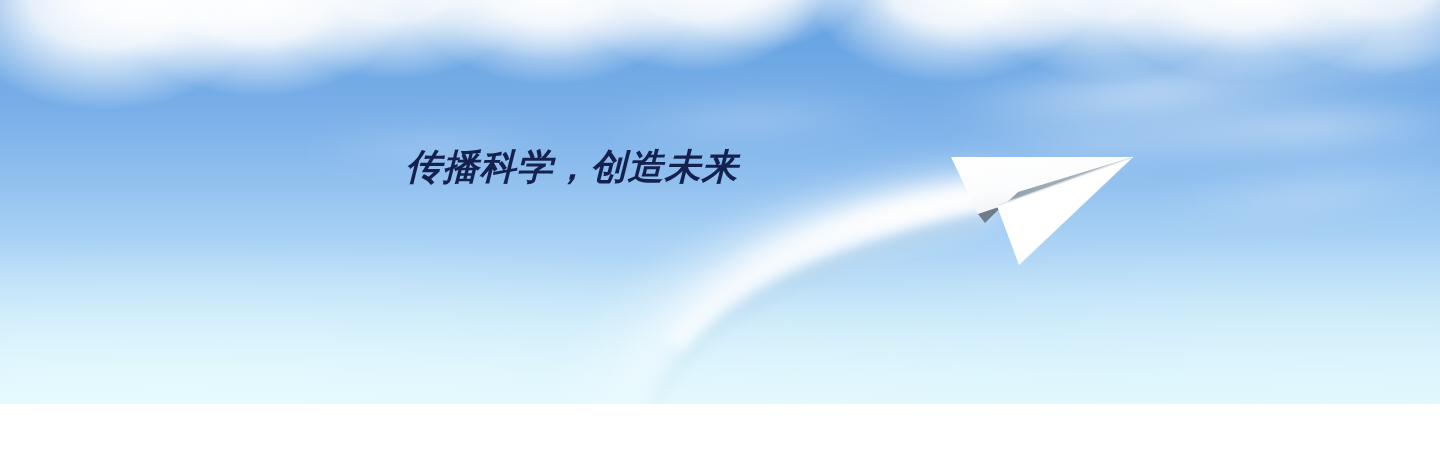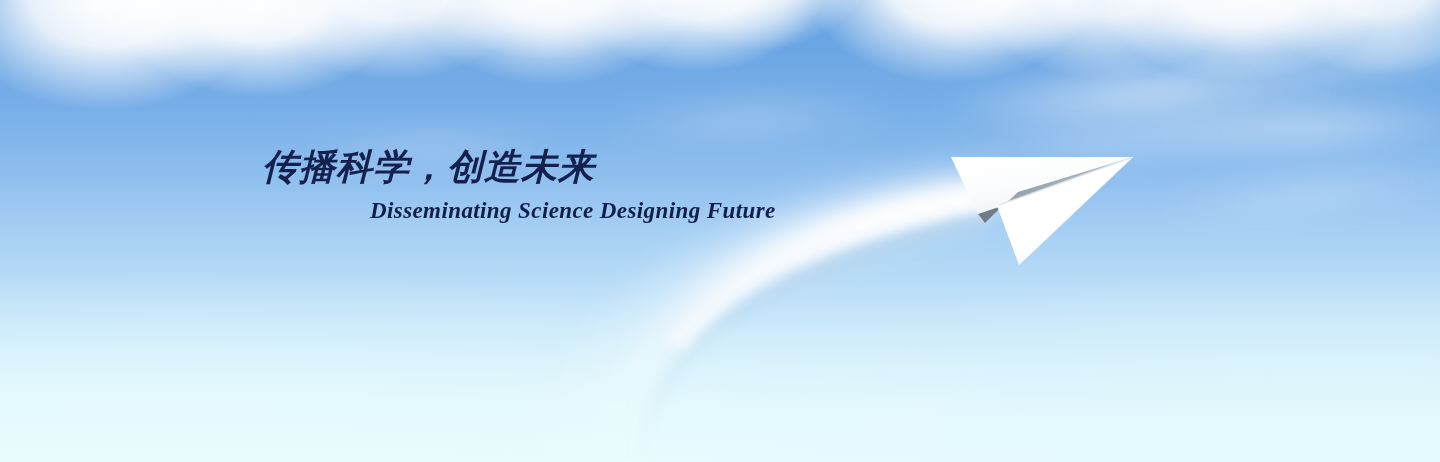--- a/index.html
+++ b/index.html
@@ -8,35 +8,36 @@
     background: #ffffff;
   }
   body {
     font-family: "Liberation Sans", sans-serif;
   }
 
   
   .banner {
     position: relative;
     width: 1440px;
-    height: 462px;
+    height: 404px;
     overflow: hidden;
     
     background:
       linear-gradient(to bottom,
         #5e9de0 0px,
         #6ba6e4 46px,
         #79afe8 110px,
         #8dbdee 170px,
         #a3cdf3 225px,
         #b8dcf7 280px,
         #cbe9fa 330px,
         #d9f2fc 375px,
         #e2f8fd 415px,
         #e9fcfe 462px);
+    text-align: center;
   }
 
   
   .sky-tint {
     position: absolute;
     inset: 0;
     background:
       radial-gradient(120% 80% at 12% 105%, rgba(232,252,254,.85) 0%, rgba(232,252,254,0) 58%),
       radial-gradient(90% 70% at 92% 100%, rgba(225,248,253,.70) 0%, rgba(225,248,253,0) 60%);
     pointer-events: none;
@@ -266,16 +267,15 @@
     <path d="M 1018 192 L 985 223 L 1010 200 Z" fill="url(#keel2)" opacity=".9"></path>
 
     <path d="M 1133 157 L 1019 265 L 997 206 Z" fill="url(#wingRight)"></path>
 
     <path d="M 1133 157 L 999 205" stroke="#dfe6ec" stroke-width="1.4" fill="none" opacity=".85"></path>
     <path d="M 1133 157 L 1019 265" stroke="#e9eef2" stroke-width="1" fill="none" opacity=".6"></path>
   </svg>
 
   <div class="slogan">
     <div class="slogan-cn">传播科学，创造未来</div>
-    <div class="slogan-en">Disseminating Science  Designing Future</div>
   </div>
 
 </div>
 
 </body></html>

